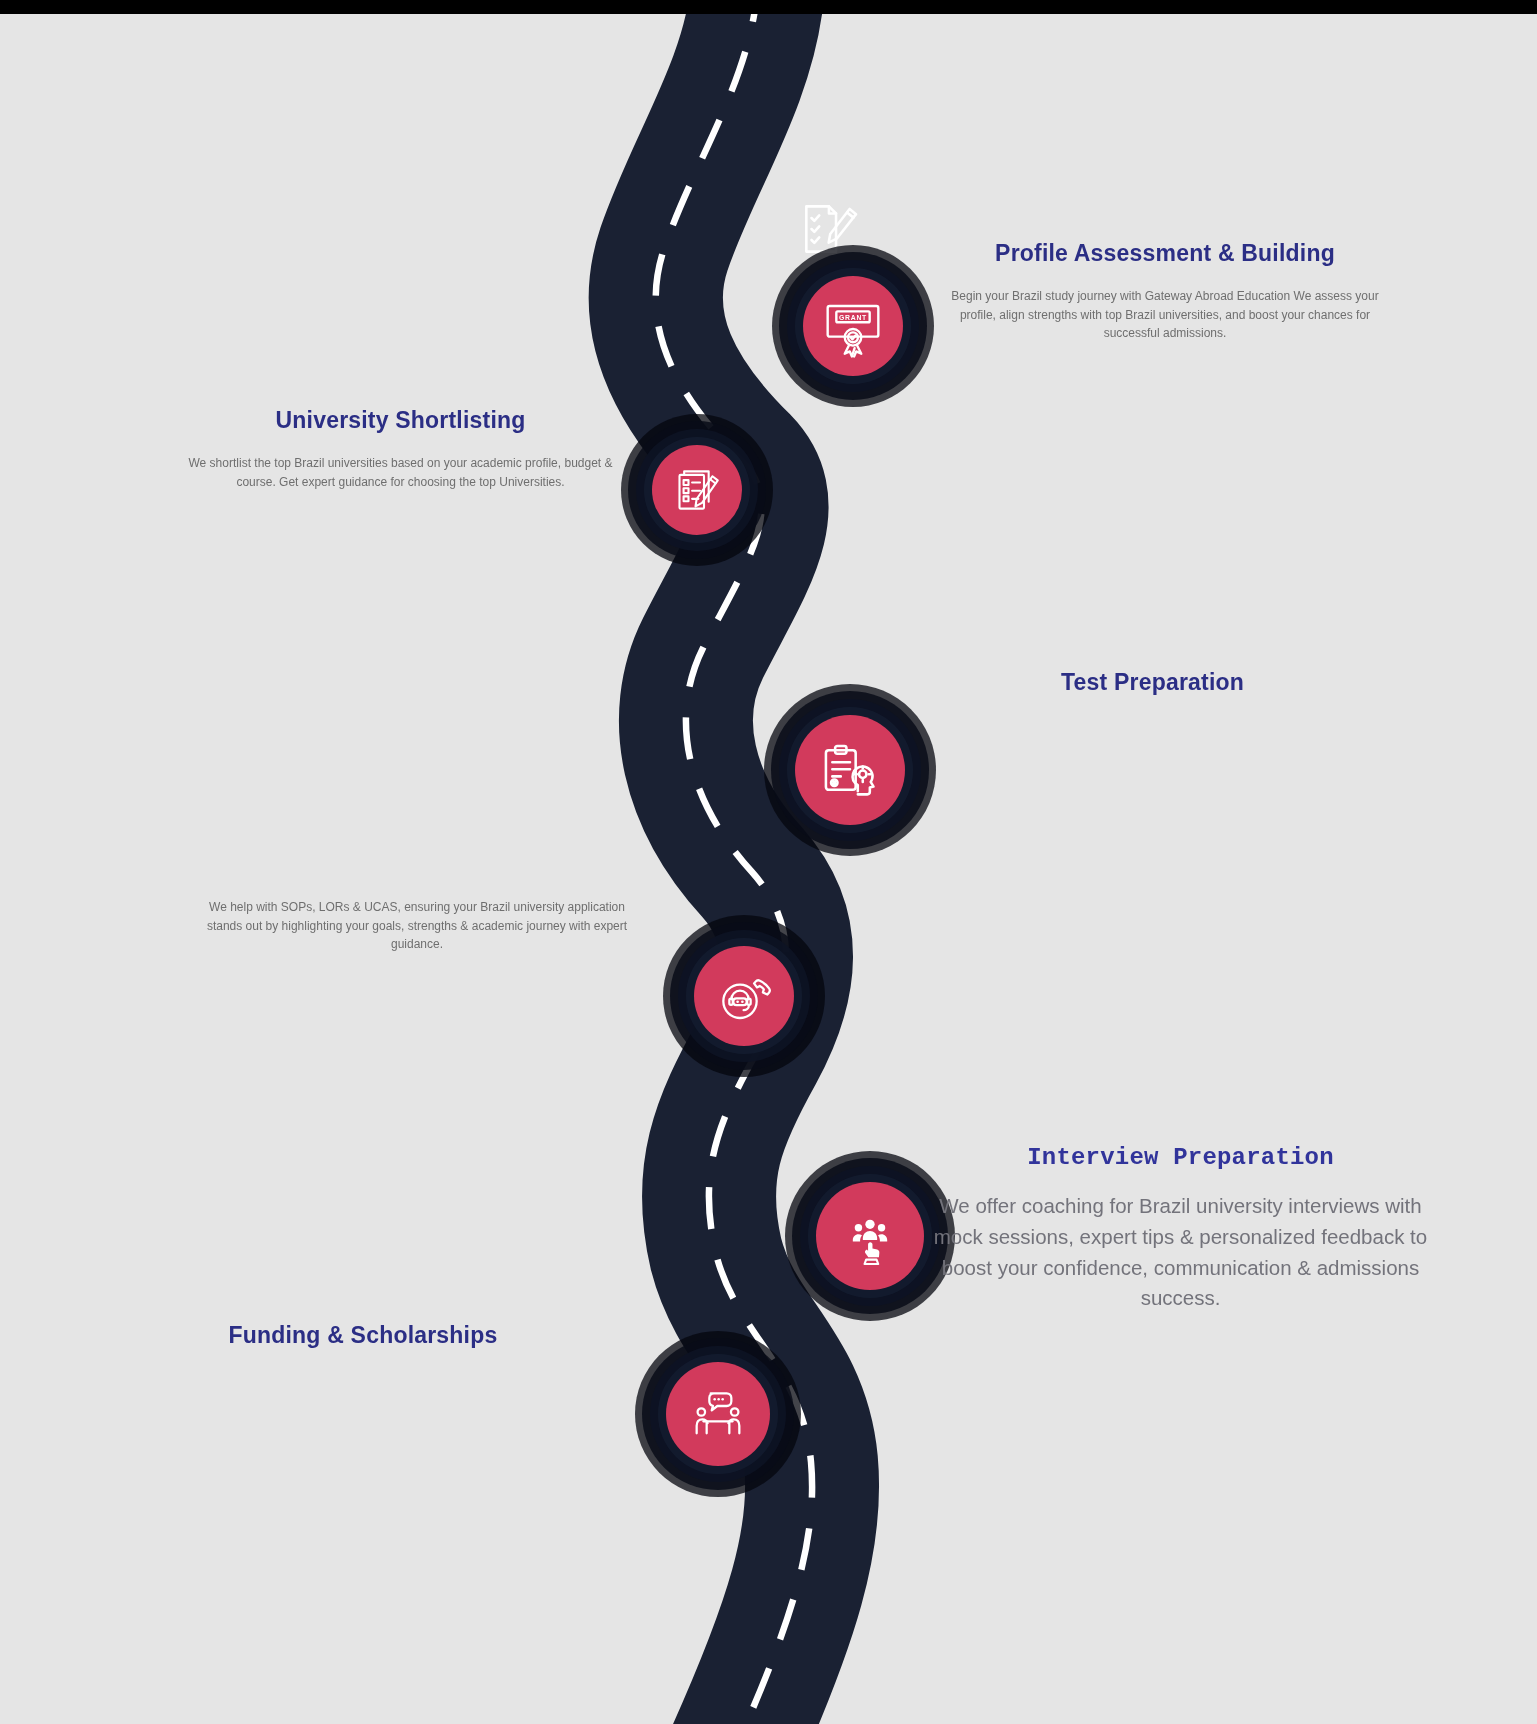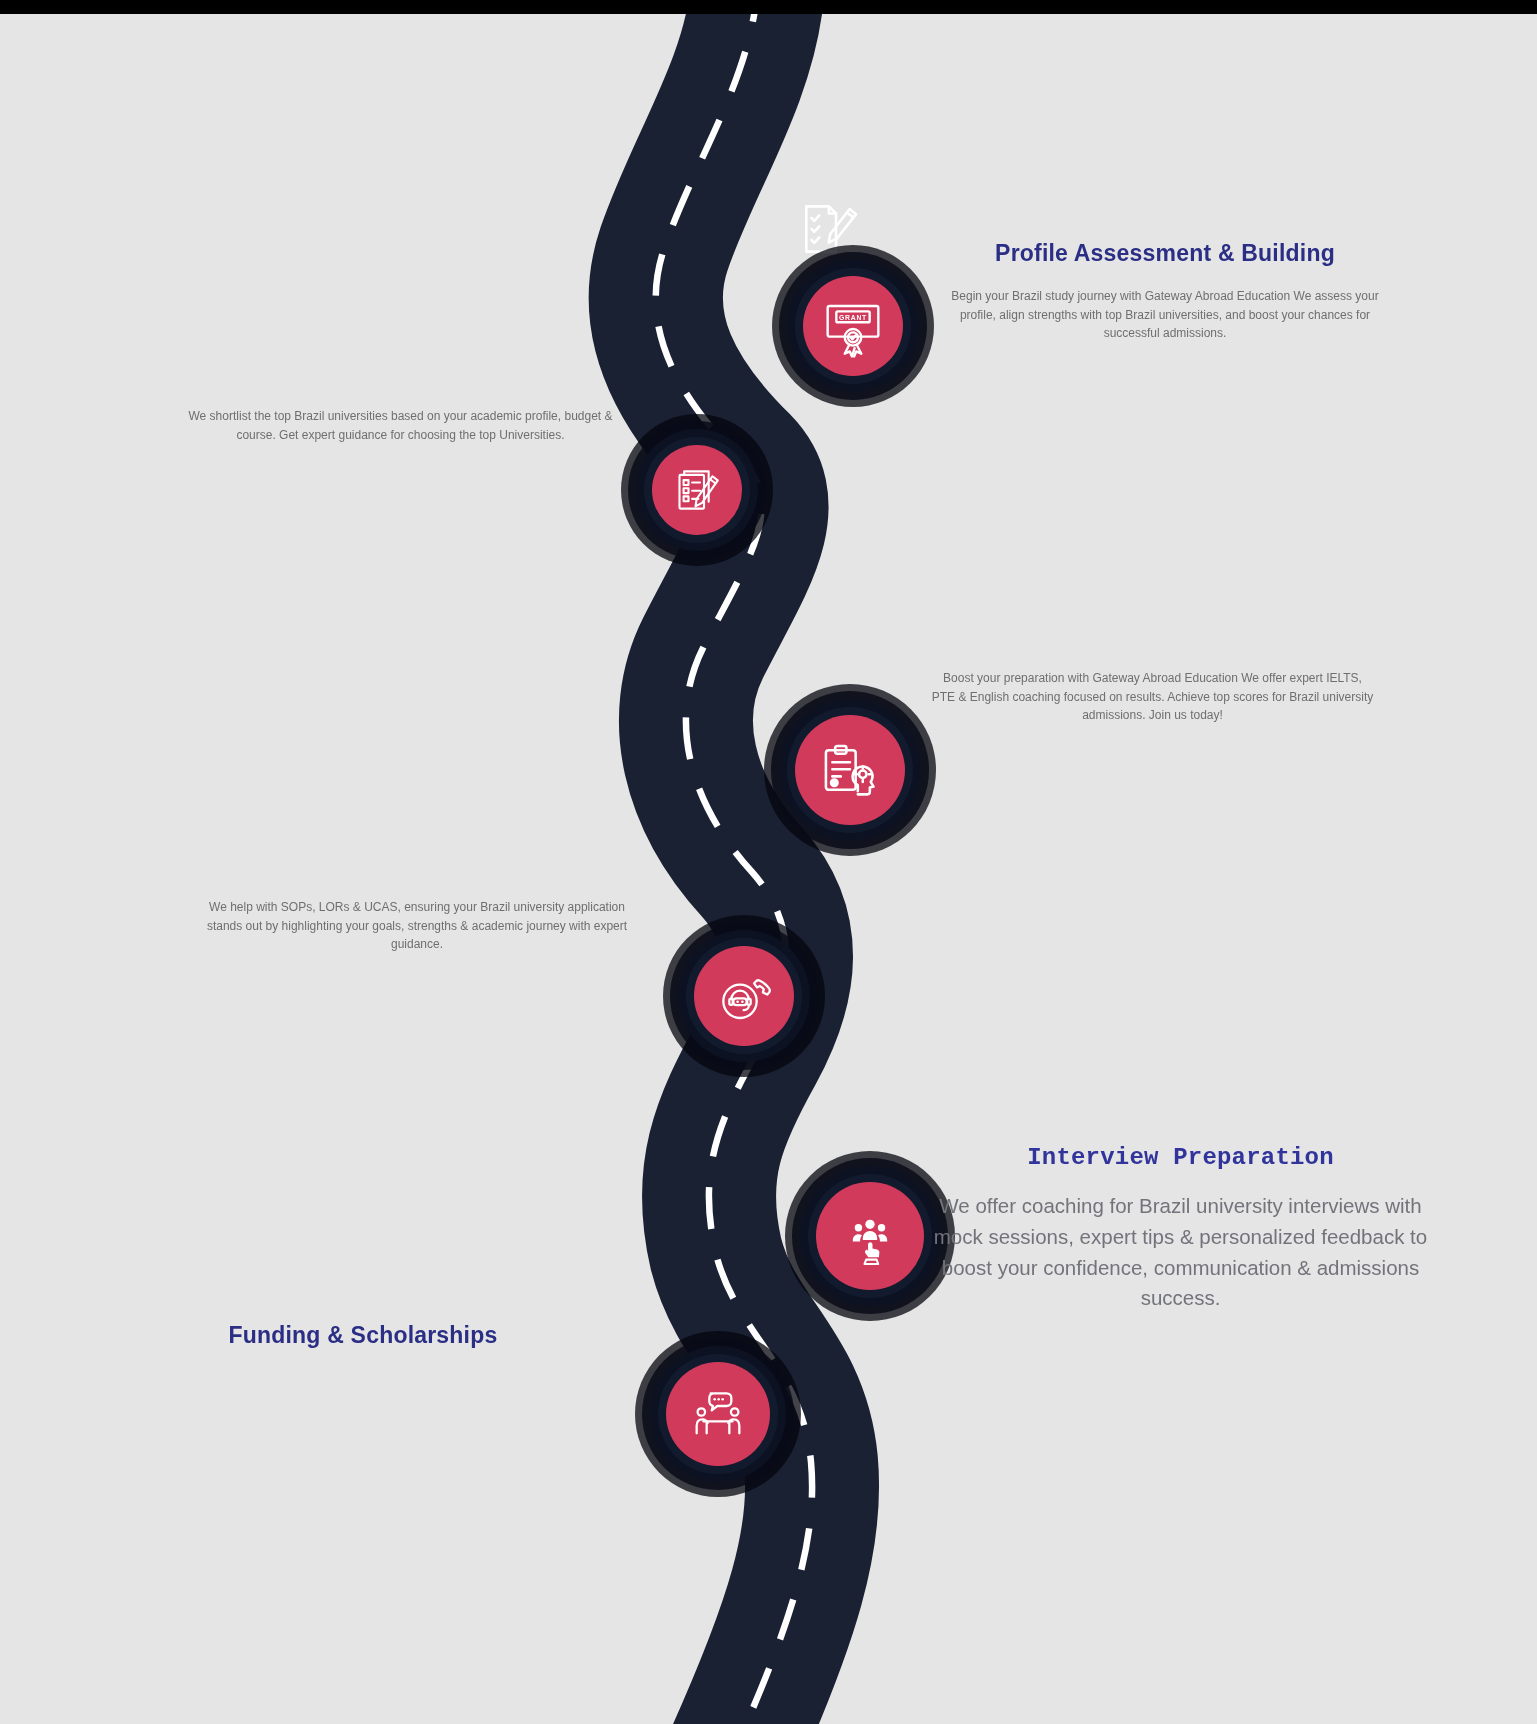--- a/index.html
+++ b/index.html
@@ -185,25 +185,26 @@
       <circle cx="27.5" cy="13" r=".95" fill="#ffffff"></circle>
     </svg>
   </div>
 
   <div class="step" id="step-profile">
     <h2>Profile Assessment &amp; Building</h2>
     <p>Begin your Brazil study journey with Gateway Abroad Education We assess your profile, align strengths with top Brazil universities, and boost your chances for successful admissions.</p>
   </div>
 
   <div class="step" id="step-shortlist">
+    <h2>University Shortlisting</h2>
     <p>We shortlist the top Brazil universities based on your academic profile, budget &amp; course. Get expert guidance for choosing the top Universities.</p>
   </div>
 
   <div class="step" id="step-testprep">
-    <p>Boost your preparation with Gateway Abroad Education We offer expert IELTS, PTE &amp; English coaching focused on results. Achieve top scores for Brazil university admissions. Join us today!</p>
+    <h2>Test Preparation</h2>
   </div>
 
   <div class="step" id="step-application">
     <p>We help with SOPs, LORs &amp; UCAS, ensuring your Brazil university application stands out by highlighting your goals, strengths &amp; academic journey with expert guidance.</p>
   </div>
 
   <div class="step big" id="step-interview">
     <h2>Interview Preparation</h2>
     <p>We offer coaching for Brazil university interviews with mock sessions, expert tips &amp; personalized feedback to boost your confidence, communication &amp; admissions success.</p>
   </div>

